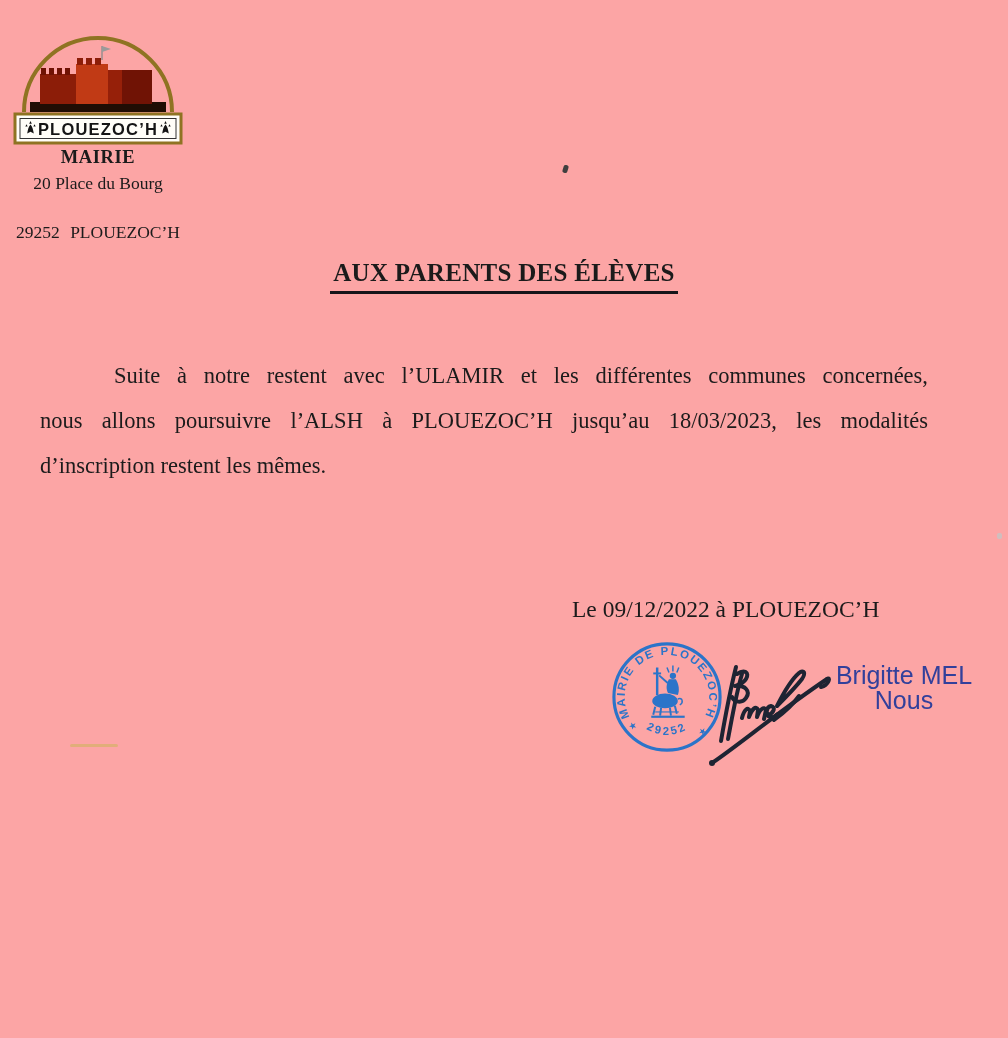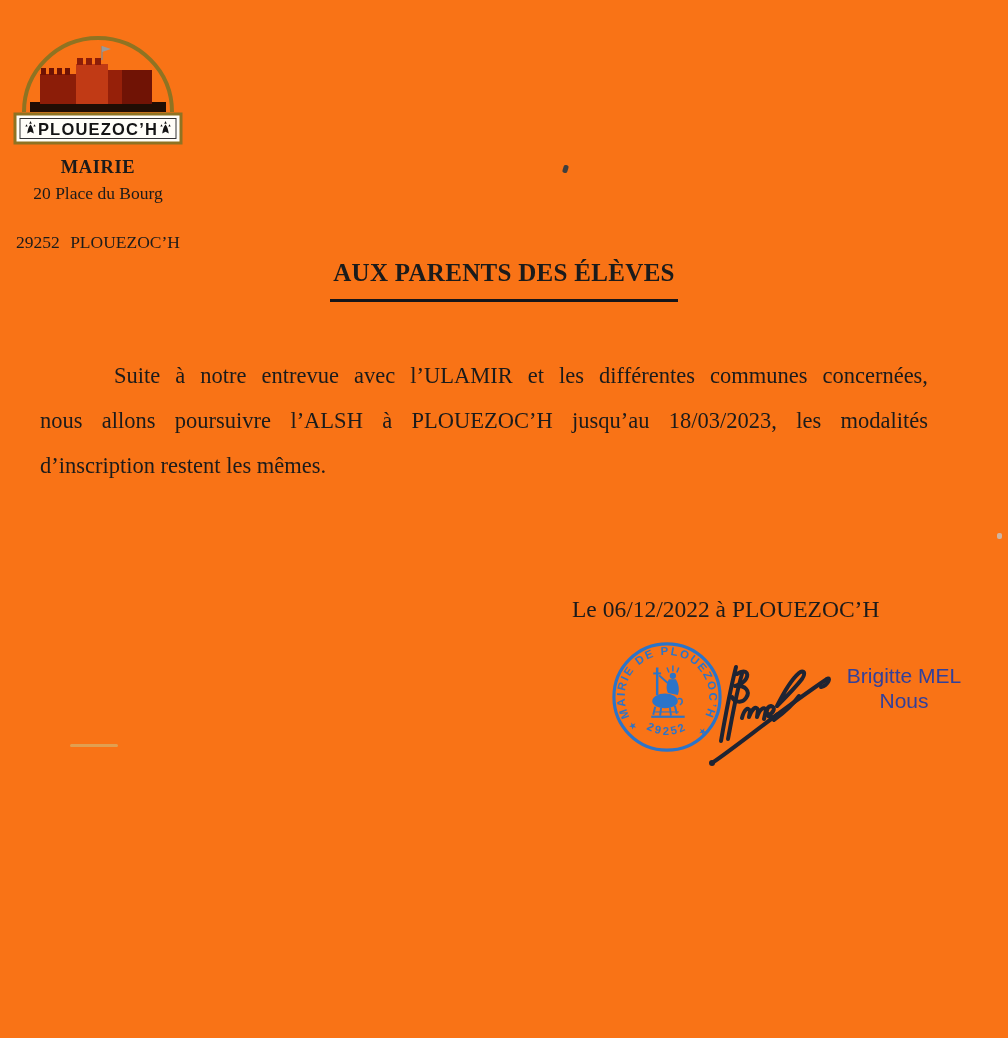--- a/index.html
+++ b/index.html
@@ -1,44 +1,44 @@
 <!DOCTYPE html>
 <html><head>
 <meta charset="utf-8">
 <style>
   html,body{margin:0;padding:0;background:#ffffff;}
-  .page{position:relative;width:1008px;height:1038px;background:#f97316;overflow:hidden;
+  .page{position:relative;width:1008px;height:1038px;background:#fca5a5;overflow:hidden;
         font-family:"Liberation Serif",serif;color:#1b1b1b;}
 
   
   .logo{position:absolute;left:12px;top:28px;width:172px;height:118px;}
-  .address{position:absolute;left:0;top:155px;width:196px;text-align:center;
+  .address{position:absolute;left:0;top:145px;width:196px;text-align:center;
            font-size:17.5px;line-height:25.5px;}
   .address .org{font-weight:bold;font-size:18.5px;letter-spacing:.6px;}
   .address .city{word-spacing:6px;margin-top:24px;}
 
   
   .title{position:absolute;top:259px;left:0;width:100%;text-align:center;}
   .title span{display:inline-block;font-weight:bold;font-size:25px;letter-spacing:.3px;
-              border-bottom:3px solid #15151a;padding:0 3px 12px 3px;}
+              border-bottom:3px solid #15151a;padding:0 3px 4px 3px;}
 
   
   .bodytext{position:absolute;left:40px;top:353px;width:888px;font-size:22.5px;}
   .bodytext .line{height:45px;line-height:45px;text-align:justify;text-align-last:justify;white-space:nowrap;}
   .bodytext .line.first{text-indent:74px;}
   .bodytext .line.last{text-align:center;text-align-last:left;white-space:normal;}
   .para2{position:absolute;left:40px;top:513px;width:888px;font-size:22.5px;line-height:45px;text-indent:74px;}
   .dateline{position:absolute;left:572px;top:596px;font-size:23.5px;}
 
   
   .stamp{position:absolute;left:610px;top:640px;width:114px;height:114px;}
   .sig{position:absolute;left:682px;top:636px;width:150px;height:138px;z-index:3;}
   .signer{position:absolute;left:826px;top:663px;width:156px;text-align:center;
           font-family:"Liberation Sans",sans-serif;font-weight:500;color:#32409b;
-          font-size:21px;line-height:25px;}
+          font-size:25px;line-height:25px;}
 
   
   .speck1{position:absolute;left:563px;top:165px;width:5px;height:8px;background:#3f3f3f;
           border-radius:2px;transform:rotate(18deg);}
   .smudge{position:absolute;left:70px;top:744px;width:48px;height:3px;background:#d7b269;
           opacity:.7;border-radius:2px;filter:blur(.5px);}
   .speck2{position:absolute;left:997px;top:533px;width:5px;height:6px;background:#c4c4c4;
           opacity:.8;border-radius:2px;}
 </style>
 </head>
@@ -84,27 +84,27 @@
     <div class="org">MAIRIE</div>
     <div>20 Place du Bourg</div>
     <div class="city">29252 PLOUEZOC’H</div>
   </div>
 
   <div class="title">
     <span>AUX PARENTS DES ÉLÈVES</span>
   </div>
 
   <div class="bodytext">
-    <div class="line first">Suite à notre entrevue avec l’ULAMIR et les différentes communes concernées,</div>
+    <div class="line first">Suite à notre restent avec l’ULAMIR et les différentes communes concernées,</div>
     <div class="line">nous allons poursuivre l’ALSH à PLOUEZOC’H jusqu’au 18/03/2023, les modalités</div>
     <div class="line last">d’inscription restent les mêmes.</div>
   </div>
 
 
-  <div class="dateline">Le 06/12/2022 à PLOUEZOC’H</div>
+  <div class="dateline">Le 09/12/2022 à PLOUEZOC’H</div>
 
   <svg class="stamp" viewBox="0 0 116 116" aria-hidden="true">
     <circle cx="58" cy="58" r="54" fill="none" stroke="#2b74c9" stroke-width="3.2"></circle>
     <defs>
       <path id="stampArcTop" d="M 23 83 A 43 43 0 1 1 93 83" fill="none"></path>
       <path id="stampArcBot" d="M 30 85 A 40 40 0 0 0 86 85" fill="none"></path>
     </defs>
     <text font-family="Liberation Sans, sans-serif" font-weight="bold" font-size="11.6" letter-spacing="1.9" fill="#2b74c9">
       <textPath href="#stampArcTop" startOffset="50%" text-anchor="middle">MAIRIE DE PLOUEZOC’H</textPath>
     </text>

